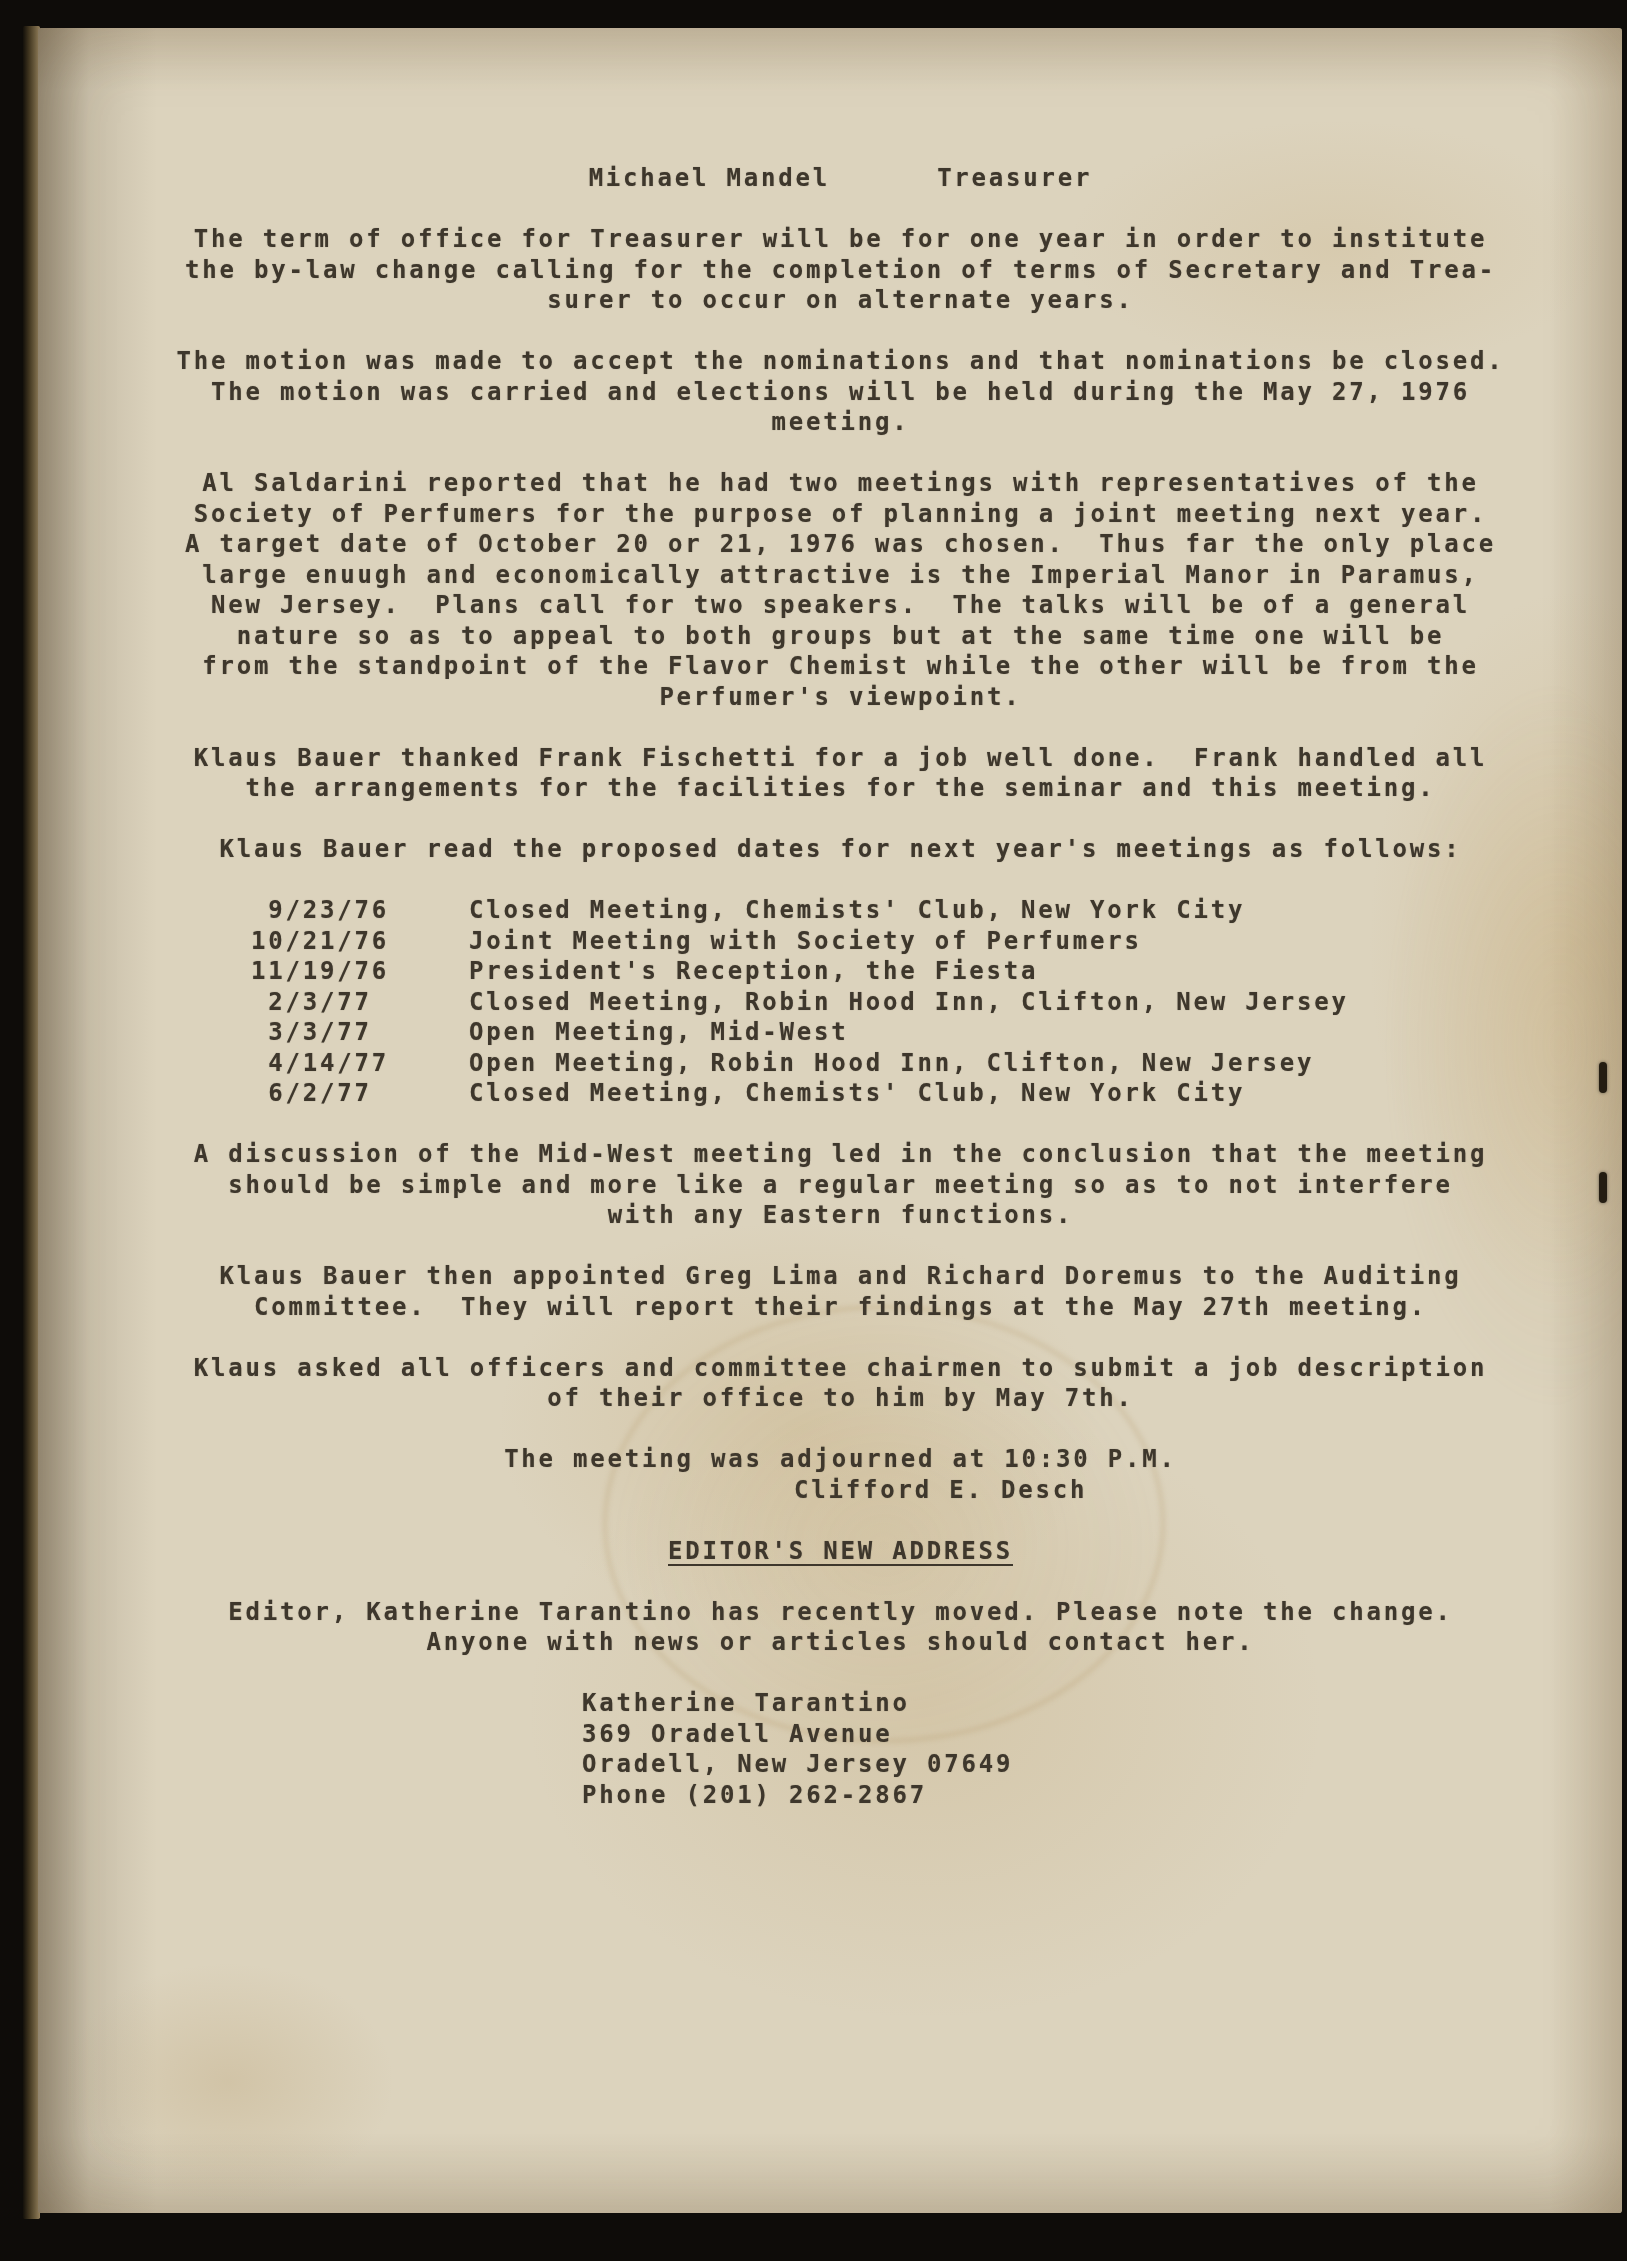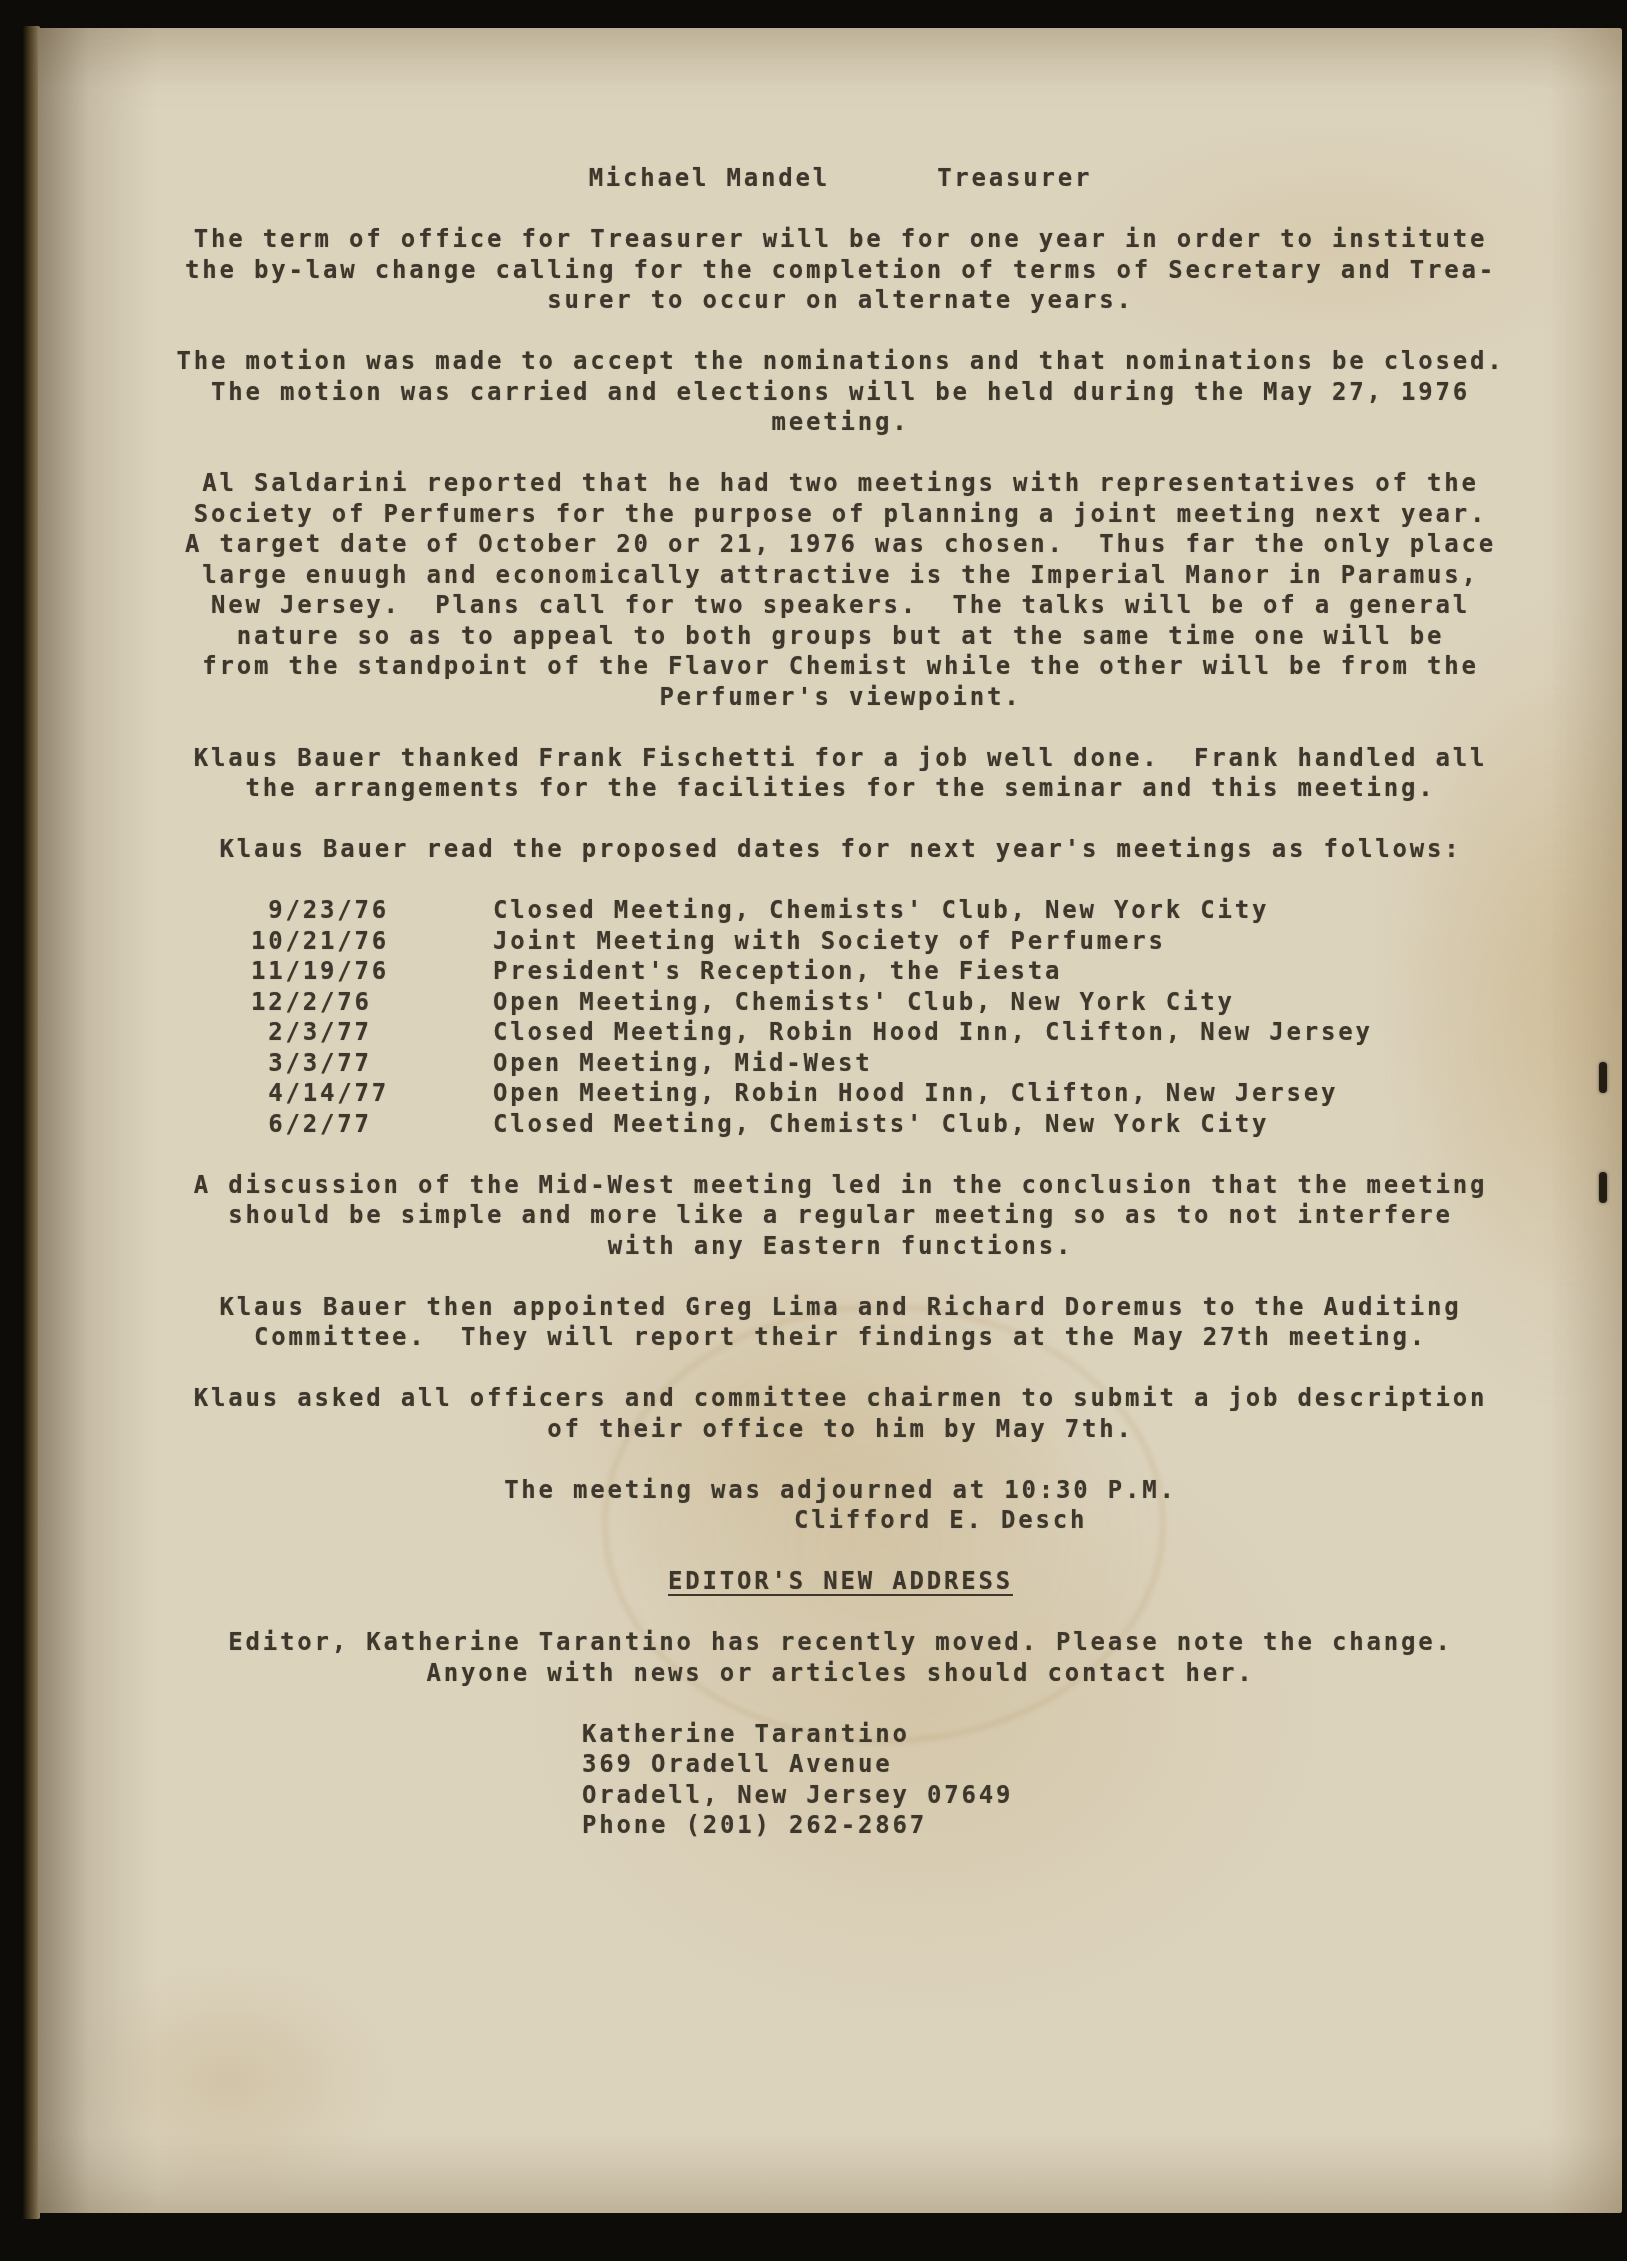--- a/index.html
+++ b/index.html
@@ -59,21 +59,21 @@
   .doc-title {
     display: flex;
     justify-content: center;
     gap: 107px;
     margin: 0 0 30.5px 0;
   }
 
   .para { margin: 0 0 30.5px 0; text-align: center; }
 
   .schedule { margin: 0 0 30.5px 107px; }
-  .schedule-row { display: flex; gap: 24px; }
+  .schedule-row { display: flex; }
   .sched-date { display: inline-block; width: 218px; flex: 0 0 218px; }
 
   .signature { margin: 0 0 30.5px 650px; }
 
   .section-heading { text-align: center; margin: 0 0 30.5px 0; }
   .section-heading span {
     text-decoration: underline;
     text-underline-offset: 4.5px;
     text-decoration-thickness: 2.3px;
     text-align: right;
@@ -164,24 +164,20 @@
         </div>
       <div class="schedule-row">
           <span class="sched-date" data-bind="minutes.schedule.1.date">10/21/76</span>
           <span class="sched-event" data-bind="minutes.schedule.1.event">Joint Meeting with Society of Perfumers</span>
         </div>
       <div class="schedule-row">
           <span class="sched-date" data-bind="minutes.schedule.2.date">11/19/76</span>
           <span class="sched-event" data-bind="minutes.schedule.2.event">President's Reception, the Fiesta</span>
         </div>
       <div class="schedule-row">
-          <span class="sched-date" data-bind="minutes.schedule.3.date">12/2/76</span>
-          <span class="sched-event" data-bind="minutes.schedule.3.event">Open Meeting, Chemists' Club, New York City</span>
-        </div>
-      <div class="schedule-row">
           <span class="sched-date" data-bind="minutes.schedule.4.date"> 2/3/77</span>
           <span class="sched-event" data-bind="minutes.schedule.4.event">Closed Meeting, Robin Hood Inn, Clifton, New Jersey</span>
         </div>
       <div class="schedule-row">
           <span class="sched-date" data-bind="minutes.schedule.5.date"> 3/3/77</span>
           <span class="sched-event" data-bind="minutes.schedule.5.event">Open Meeting, Mid-West</span>
         </div>
       <div class="schedule-row">
           <span class="sched-date" data-bind="minutes.schedule.6.date"> 4/14/77</span>
           <span class="sched-event" data-bind="minutes.schedule.6.event">Open Meeting, Robin Hood Inn, Clifton, New Jersey</span>

